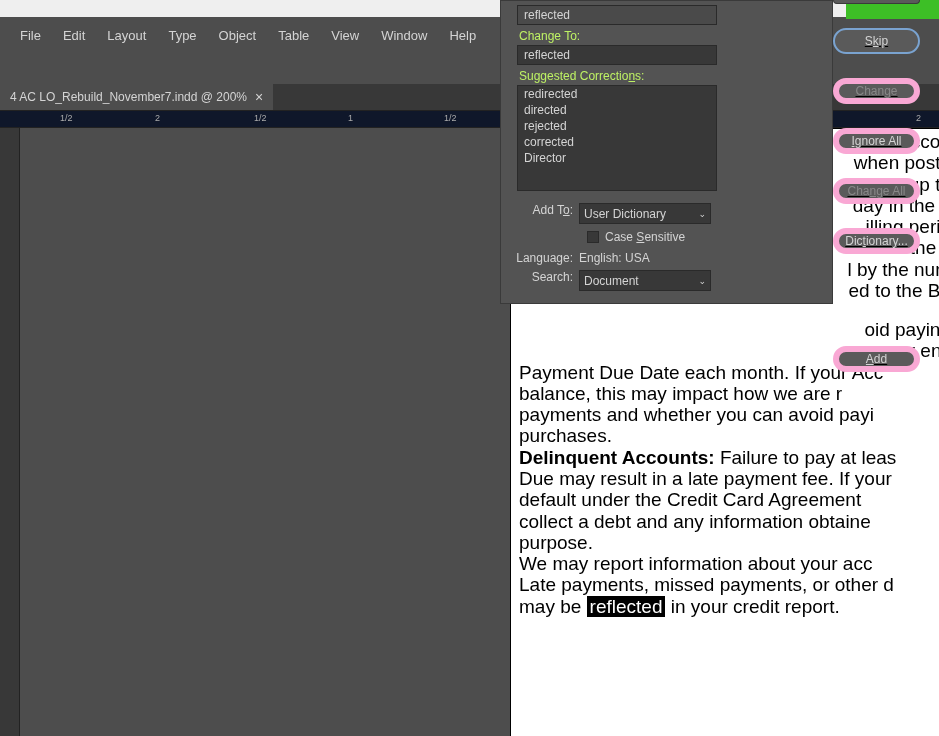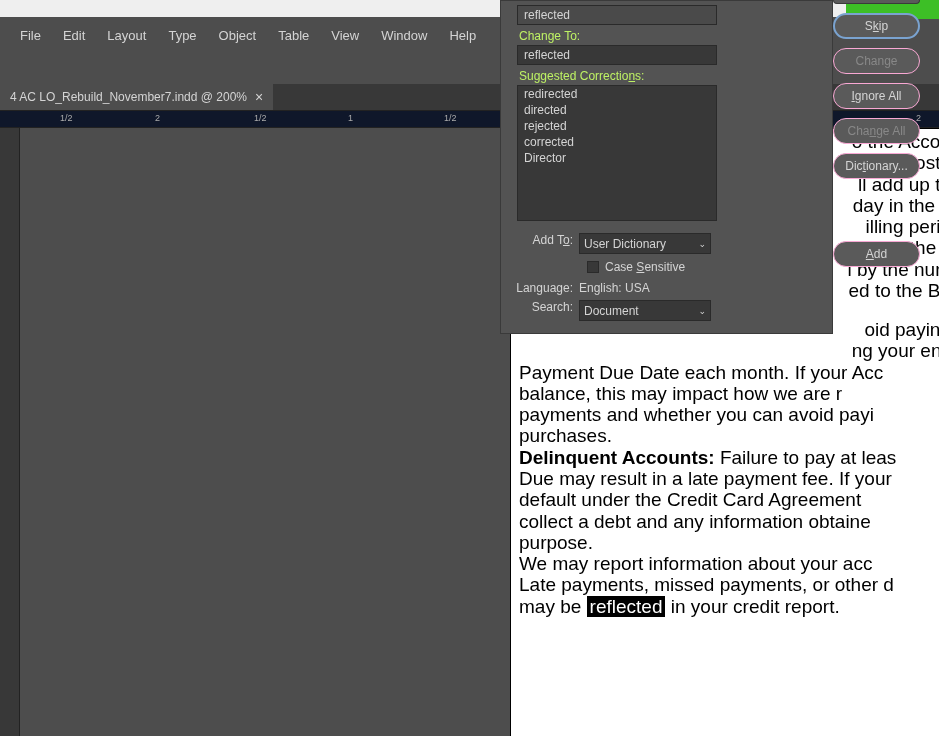--- a/index.html
+++ b/index.html
@@ -26,31 +26,31 @@
 .page-text { font-family: 'Times New Roman', serif; font-size: 19px; color: #000; line-height: 1.12; text-align: justify; }
 .bold-lead { font-weight: bold; }
 .highlight { background: #000; color: #fff; padding: 0 3px; }
 
 .spellcheck-panel { position: absolute; top: 0; left: 500px; width: 333px; background: #535353; padding: 0 0 10px 0; z-index: 100; border: 1px solid #3a3a3a; }
 .panel-row { display: flex; align-items: flex-start; padding: 2px 0; }
 .panel-label { color: #bef264; font-size: 12px; padding: 4px 0 2px 18px; }
 .panel-label-right { color: #d4d4d4; font-size: 12px; text-align: right; width: 78px; padding-right: 6px; }
 .panel-input { background: #383838; border: 1px solid #2a2a2a; color: #d4d4d4; font-size: 12px; padding: 3px 6px; margin: 0 16px; width: 200px; height: 20px; }
 .panel-input-ro { background: #4a4a4a; }
-.suggest-list { background: #383838; border: 1px solid #2a2a2a; margin: 0 16px; width: 200px; height: 136px; overflow: hidden; }
+.suggest-list { background: #383838; border: 1px solid #2a2a2a; margin: 0 16px; width: 200px; height: 106px; overflow: hidden; }
 .suggest-item { color: #d4d4d4; font-size: 12px; padding: 1px 6px; cursor: pointer; }
 .panel-select { background: #383838; border: 1px solid #2a2a2a; color: #d4d4d4; font-size: 12px; padding: 2px 4px; width: 132px; height: 21px; position: relative; display: flex; align-items: center; justify-content: space-between; }
 .select-caret { font-size: 9px; }
 .panel-value { color: #d4d4d4; font-size: 12px; }
 .panel-checkbox { width: 12px; height: 12px; background: #383838; border: 1px solid #2a2a2a; margin-right: 6px; }
 .checkbox-row { display: flex; align-items: center; padding: 4px 0 4px 86px; color: #d4d4d4; font-size: 12px; }
 .underline-letter { text-decoration: underline; }
 
-.btn-col { position: absolute; top: 0; left: 833px; width: 106px; z-index: 101; display: flex; flex-direction: column; gap: 9px; padding-top: 0; }
-.panel-btn { background: #5a5a5a; border: 1px solid #f9a8d4; border-radius: 15px; color: #d4d4d4; font-size: 12px; height: 26px; display: flex; align-items: center; justify-content: center; cursor: pointer; width: 87px; }
+.btn-col { position: absolute; top: 0; left: 833px; width: 106px; z-index: 101; display: flex; flex-direction: column; gap: 24px; padding-top: 0; text-decoration: underline; }
+.panel-btn { background: #5a5a5a; border: 6px solid #f9a8d4; border-radius: 15px; color: #d4d4d4; font-size: 12px; height: 26px; display: flex; align-items: center; justify-content: center; cursor: pointer; width: 87px; }
 .panel-btn.disabled { color: #888; cursor: default; }
 .panel-btn.focused { border: 2px solid #7aa3d0; }
 .btn-partial { height: 4px; background: #5a5a5a; border-left: 1px solid #3a3a3a; border-right: 1px solid #3a3a3a; border-bottom: 1px solid #3a3a3a; border-radius: 0 0 15px 15px; width: 87px; }
 .green-block { position: absolute; top: 0; left: 846px; width: 93px; height: 19px; background: #3dbf26; z-index: 50; }
 </style>
 </head>
 <body>
 
 <div class="title-bar"></div>
 <div class="green-block"></div>

